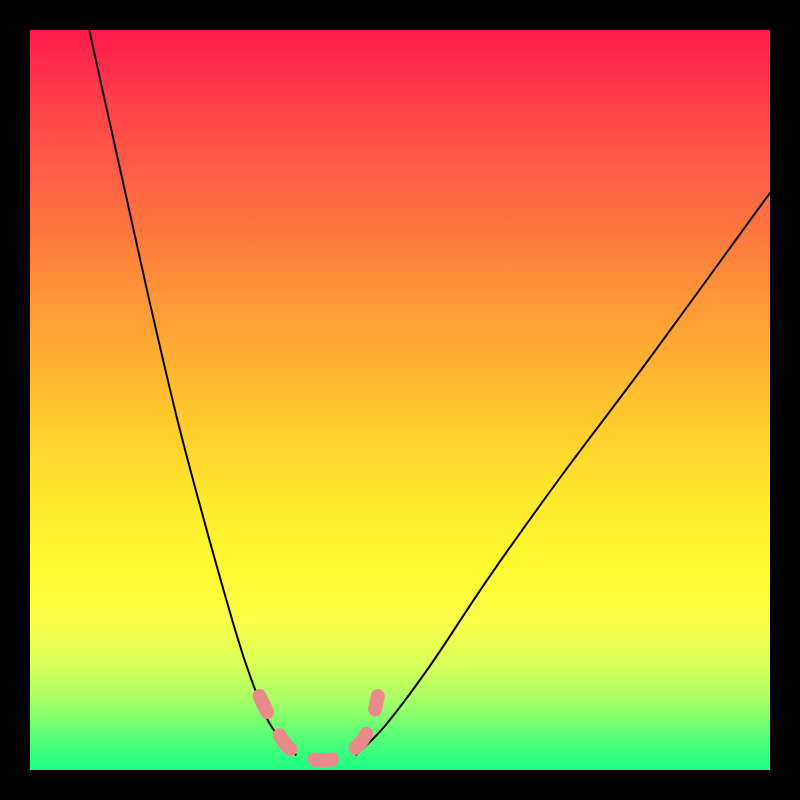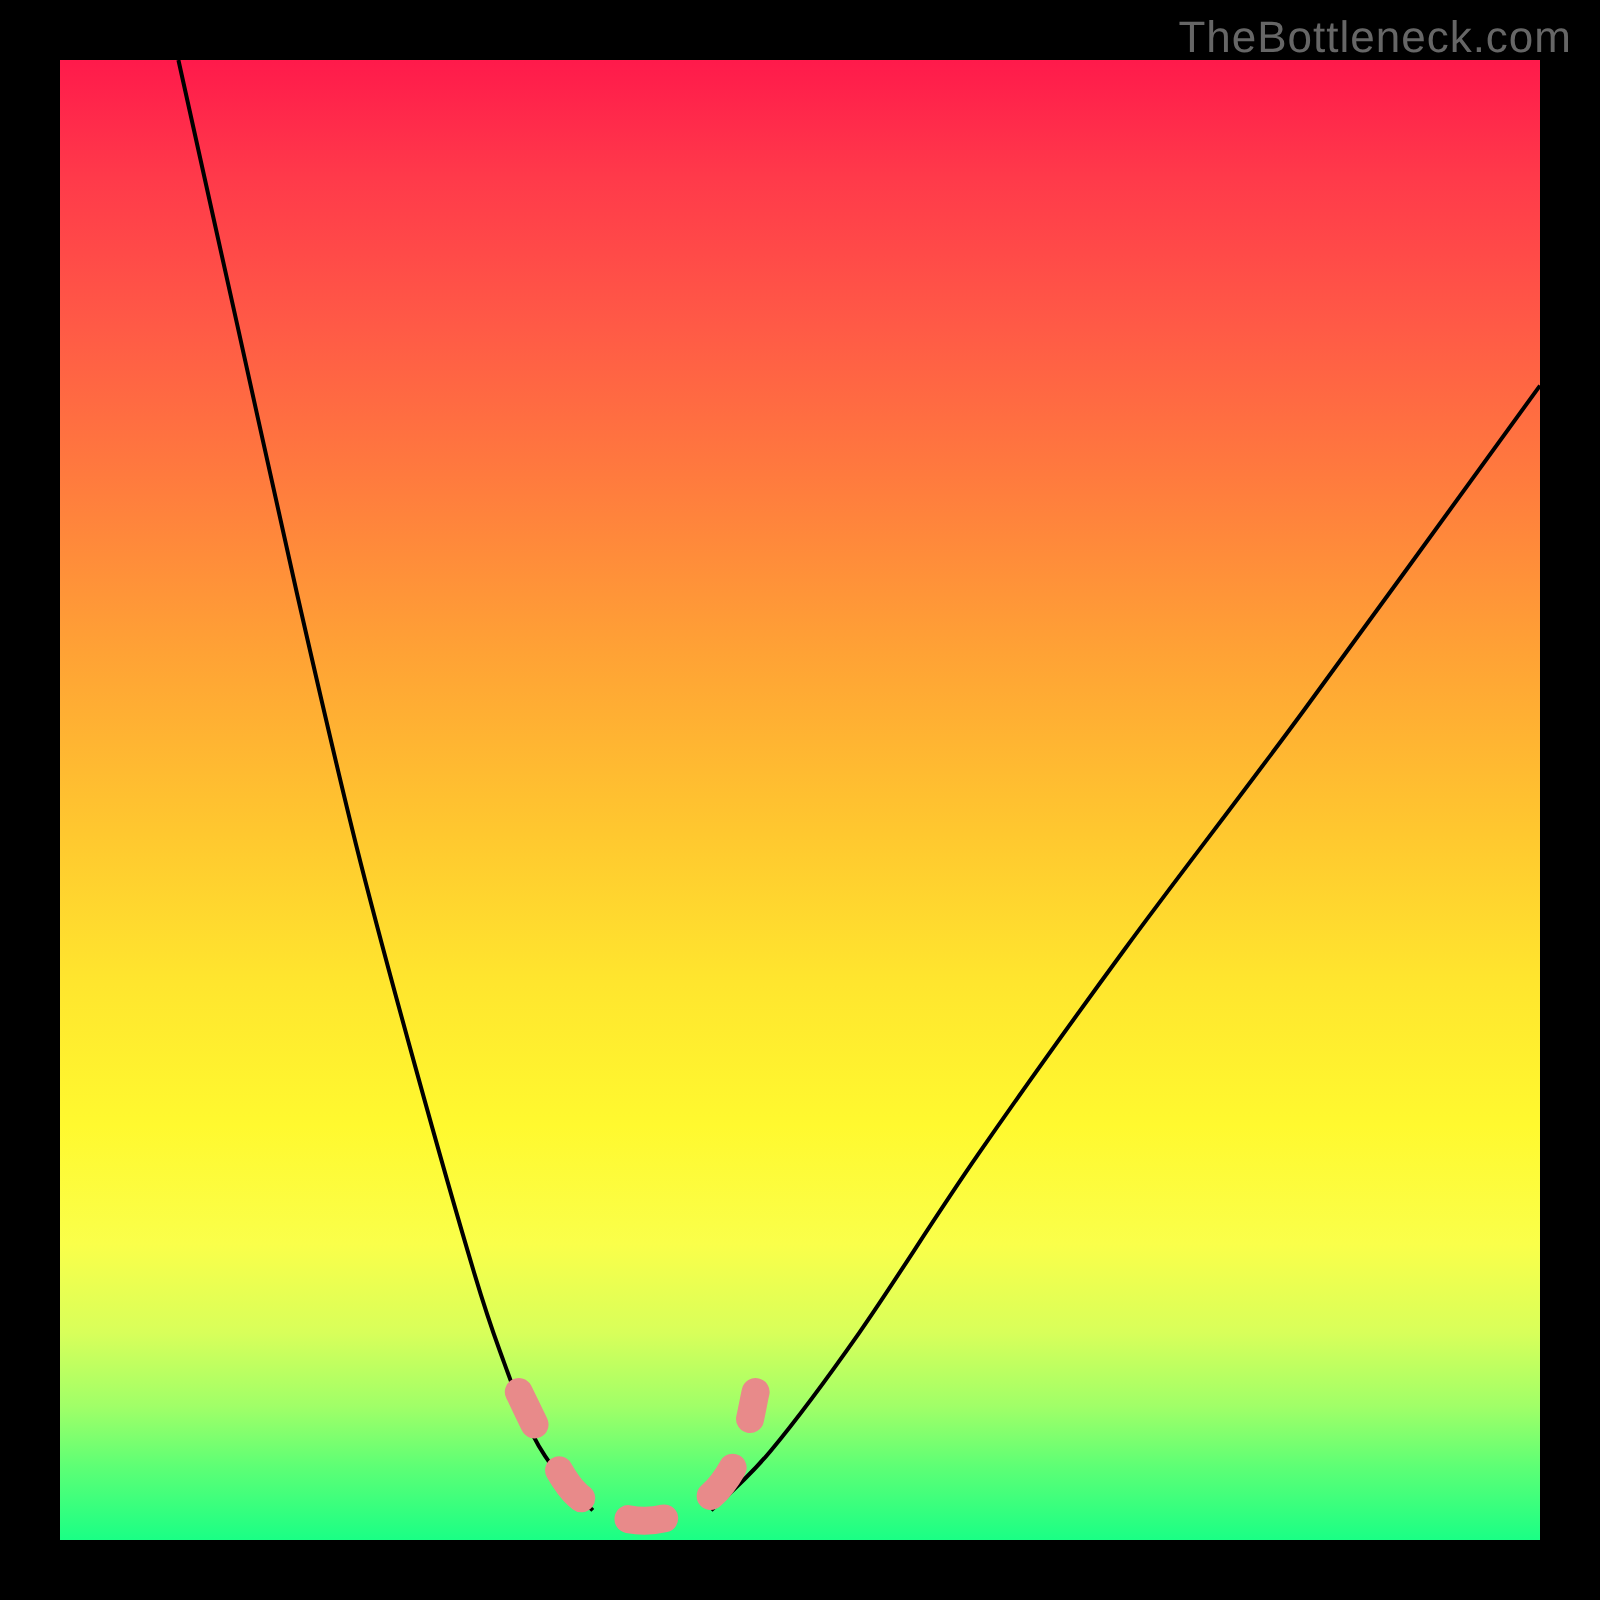--- a/index.html
+++ b/index.html
@@ -69,21 +69,20 @@
     stroke-width: 14;
     stroke-linecap: round;
     stroke-dasharray: 18 26;
   }
 </style>
 </head>
 <body>
 
 <div class="frame">
 
-  <div class="watermark">TheBottleneck.com</div>
 
   <div class="plot-area">
     <svg class="curves" viewBox="0 0 740 740" preserveAspectRatio="none">
 
       <path id="left-curve" class="curve-line" d="M 59.2 0.0 C 64.1 22.2, 78.9 88.8, 88.8 133.2 C 98.7 177.6, 108.5 223.2, 118.4 266.4 C 128.3 309.6, 138.1 352.7, 148.0 392.2 C 157.9 431.7, 167.7 467.4, 177.6 503.2 C 187.5 539.0, 199.8 582.1, 207.2 606.8 C 214.6 631.5, 217.1 637.6, 222.0 651.2 C 226.9 664.8, 231.9 678.3, 236.8 688.2 C 241.7 698.1, 246.7 704.2, 251.6 710.4 C 256.5 716.6, 263.9 722.7, 266.4 725.2"></path>
 
       <path id="right-curve" class="curve-line" d="M 325.6 725.2 C 330.5 720.3, 342.9 710.4, 355.2 695.6 C 367.5 680.8, 382.3 661.1, 399.6 636.4 C 416.9 611.7, 436.6 579.7, 458.8 547.6 C 481.0 515.5, 505.7 481.0, 532.8 444.0 C 559.9 407.0, 587.1 372.5, 621.6 325.6 C 656.1 278.7, 720.3 189.9, 740.0 162.8"></path>
 
       <path id="optimal-dashed" class="highlight-dashed" d="M 229.4 666.0 C 231.9 670.9, 239.3 687.0, 244.2 695.6 C 249.1 704.2, 252.8 712.3, 259.0 717.8 C 265.2 723.3, 273.8 727.0, 281.2 728.9 C 288.6 730.8, 296.0 730.8, 303.4 728.9 C 310.8 727.0, 319.4 723.3, 325.6 717.8 C 331.8 712.3, 336.7 704.2, 340.4 695.6 C 344.1 687.0, 346.6 670.9, 347.8 666.0"></path>
     </svg>

